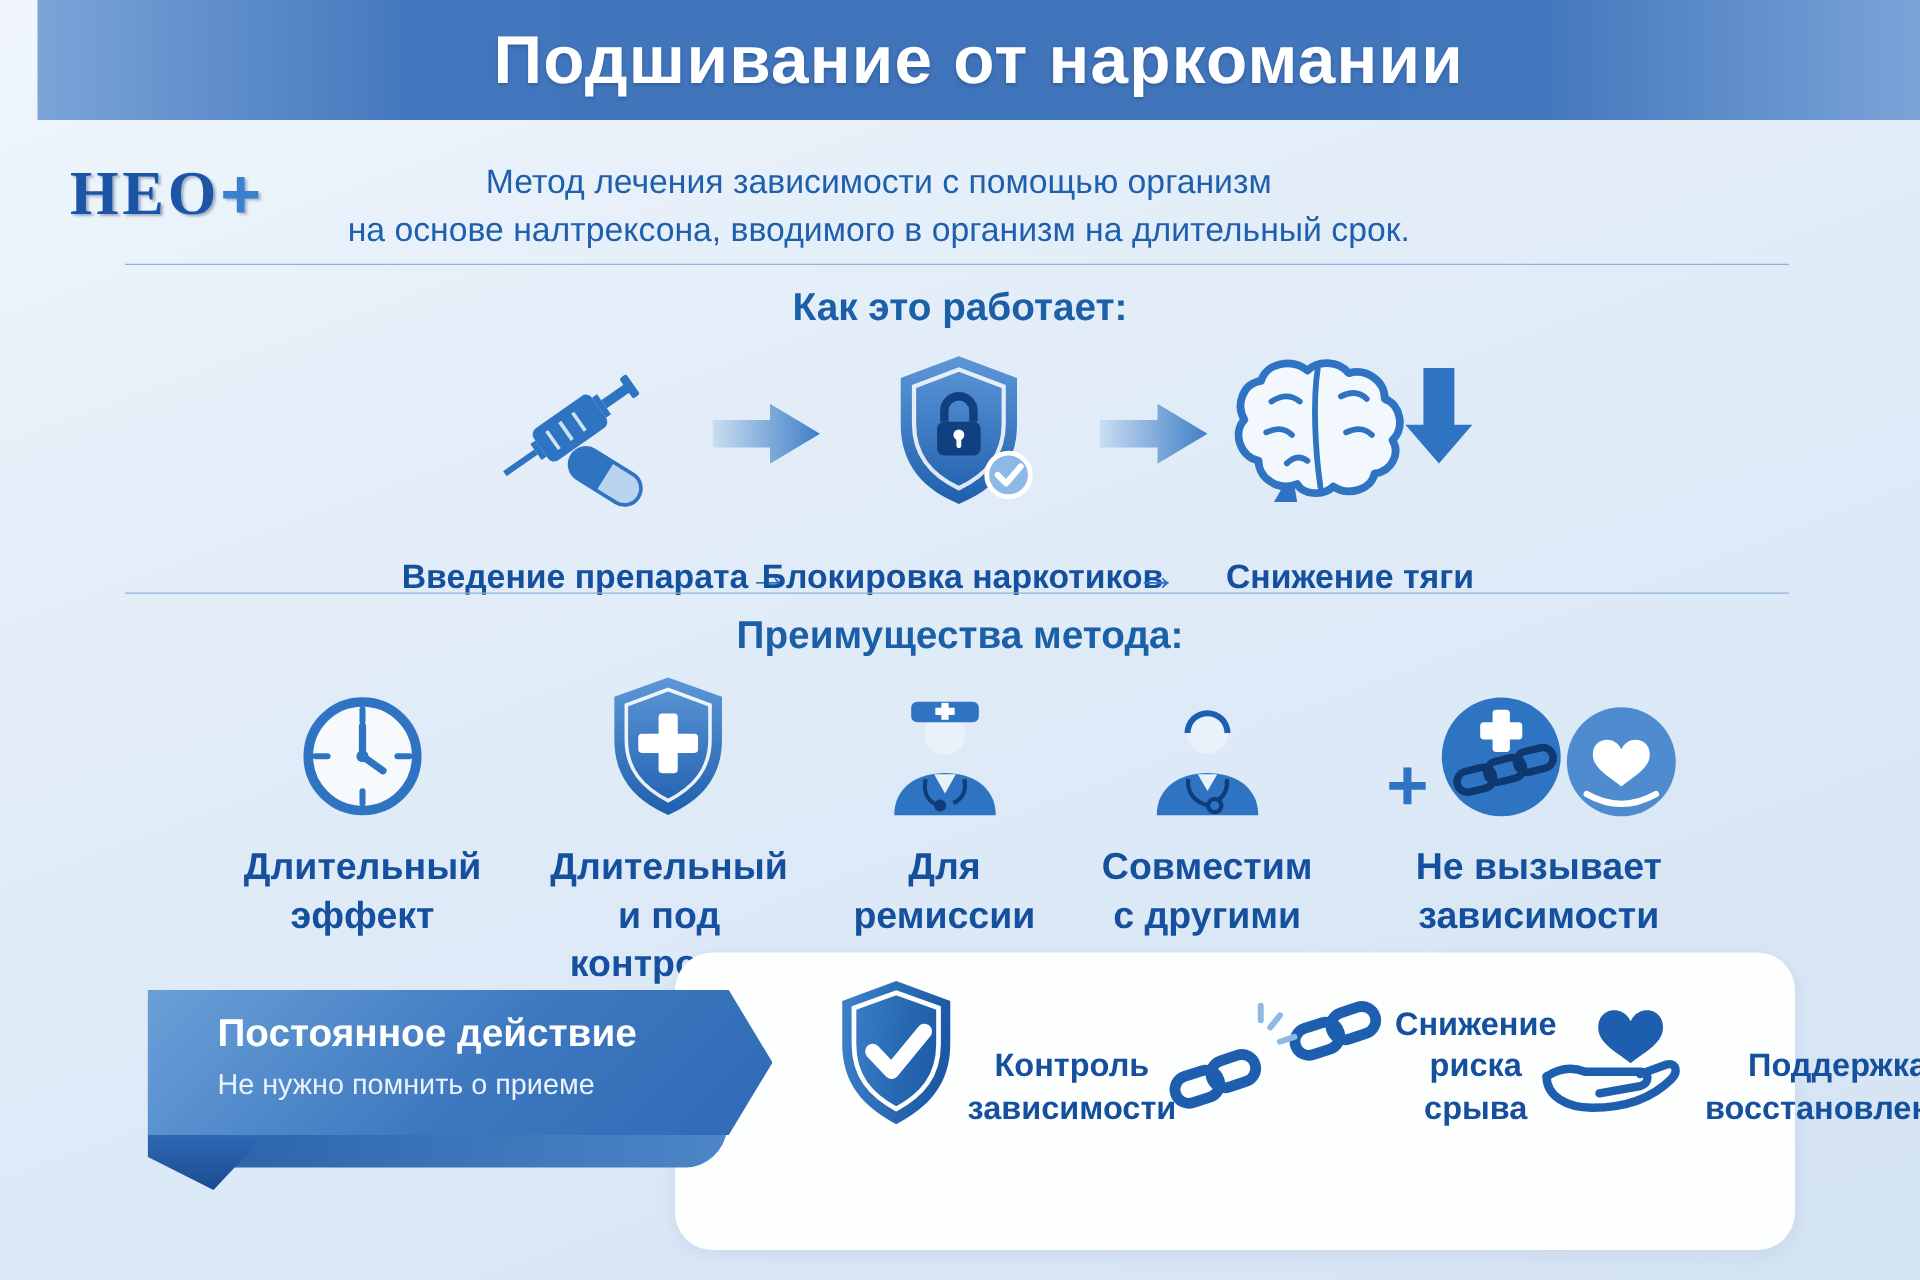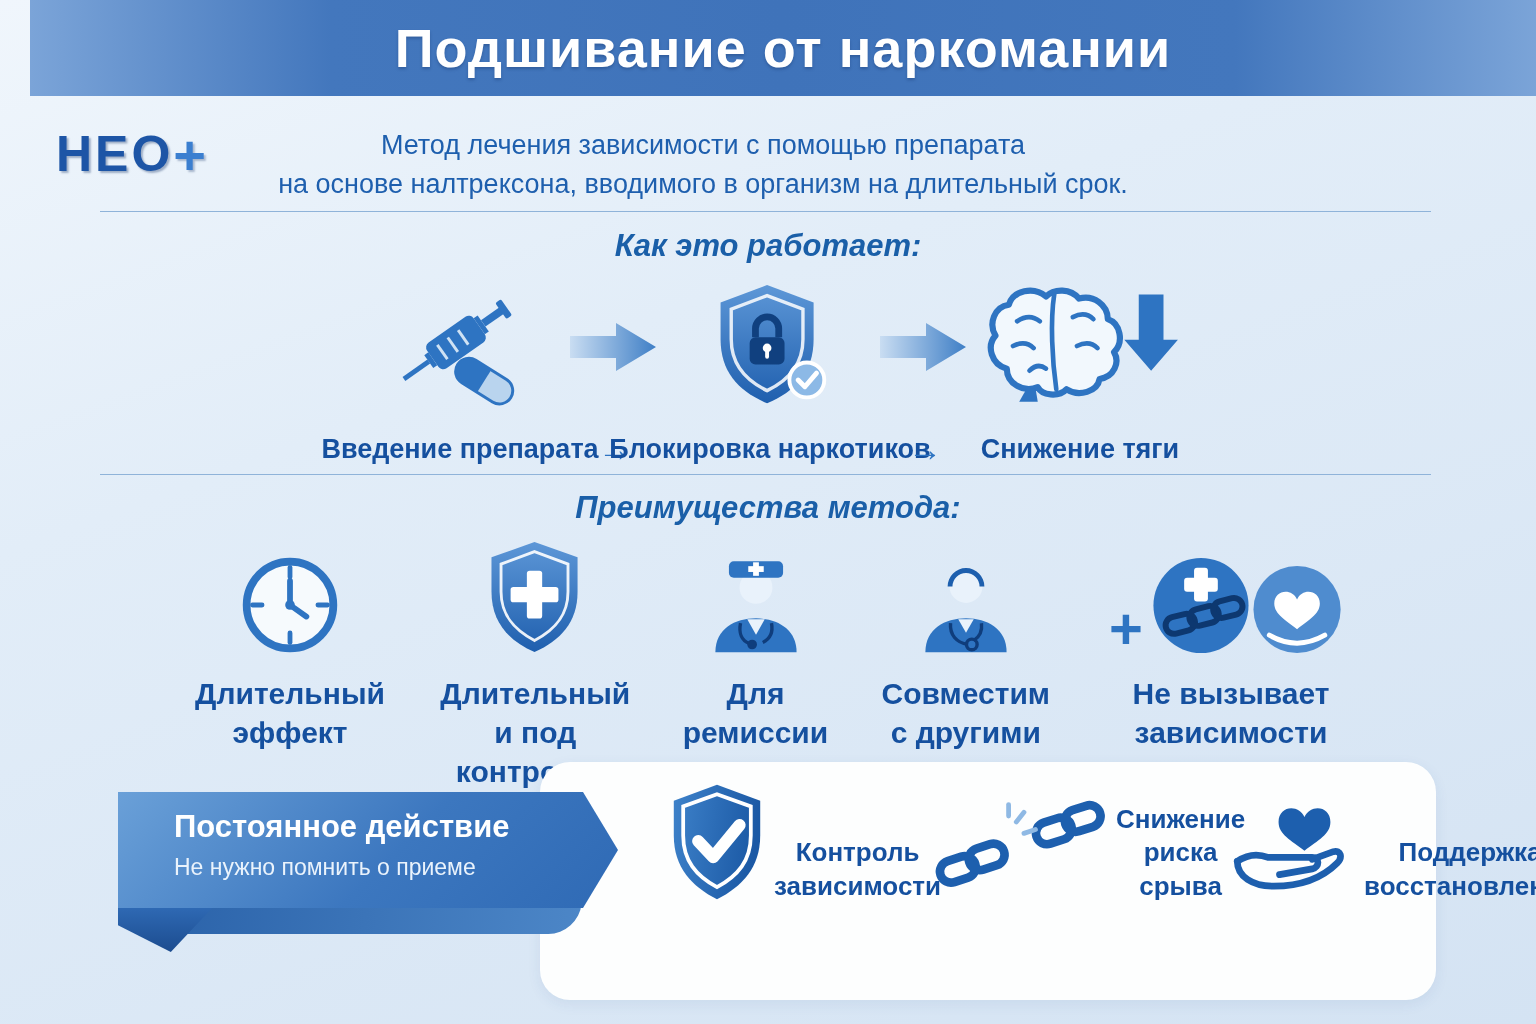--- a/index.html
+++ b/index.html
@@ -12,37 +12,37 @@
   .banner{
     position:absolute; top:0; left:12px; right:0; height:96px;
     background:linear-gradient(90deg,#7ba4d8 0%, #4377bd 20%, #3f73ba 50%, #4377bd 80%, #7ba4d8 100%);
     display:flex; align-items:center; justify-content:center;margin-left:18px;
   }
   .banner h1{ color:#fff; font-size:54px; font-weight:bold; letter-spacing:1px;
     text-shadow:0 2px 3px rgba(20,50,100,.35); }
   
   .logo{ position:absolute; left:56px; top:122px; font-weight:900; }
   .logo .logo-text{ font-size:50px; color:#1d55a6; letter-spacing:3px;
-    text-shadow:2px 2px 2px rgba(15,45,100,.35); }
+    text-shadow:2px 2px 2px rgba(15,45,100,.35);font-family:Liberation Serif, serif; }
   .logo .logo-plus{ font-size:56px; color:#3b7fd0; vertical-align:-3px;
     text-shadow:2px 2px 2px rgba(15,45,100,.3); }
   .intro-text{ position:absolute; left:0; right:130px; top:126px; text-align:center;
     color:#1e5fae; font-size:27px; line-height:1.45; }
   
   .divider{ position:absolute; left:100px; right:105px; height:1px; background:#8fb3d9; }
   .d1{ top:211px; } .d2{ top:474px; }
   
   .sec-title{ position:absolute; left:0; right:0; text-align:center;
-    color:#1a5fa8; font-size:31px; font-weight:bold;font-style:italic; }
+    color:#1a5fa8; font-size:31px; font-weight:bold; }
   .t1{ top:228px; } .t2{ top:490px; }
   
   .how-grid{
     position:absolute; top:278px; left:335px;
     display:grid; grid-template-columns:250px 60px 250px 60px 250px;
-    row-gap:16px; align-items:center; justify-items:center;
+    row-gap:28px; align-items:center; justify-items:center;
   }
   .how-icon{ height:138px; display:flex; align-items:center; justify-content:center; }
   .flow-arrow{ display:flex; align-items:center; justify-content:center; }
   .step-label{ color:#15509f; font-size:27px; font-weight:bold; white-space:nowrap; }
   .mini-arrow{ color:#2e74c2; font-size:34px; font-weight:bold; line-height:1; }
   
   .adv-row{
     position:absolute; top:538px; left:165px; right:150px;
     display:flex; justify-content:space-between; align-items:flex-start;
   }
@@ -92,21 +92,21 @@
 <div class="canvas">
 
   <header class="banner">
     <h1>Подшивание от наркомании</h1>
   </header>
 
   <div class="logo">
     <span class="logo-text">НЕО</span><span class="logo-plus">+</span>
   </div>
   <div class="intro-text">
-    <div>Метод лечения зависимости с помощью препарата</div>
+    <div>Метод лечения зависимости с помощью организм</div>
     <div>на основе налтрексона, вводимого в организм на длительный срок.</div>
   </div>
 
   <div class="divider d1"></div>
 
   <h2 class="sec-title t1">Как это работает:</h2>
 
   <div class="how-grid">
 
     <div class="how-icon">

